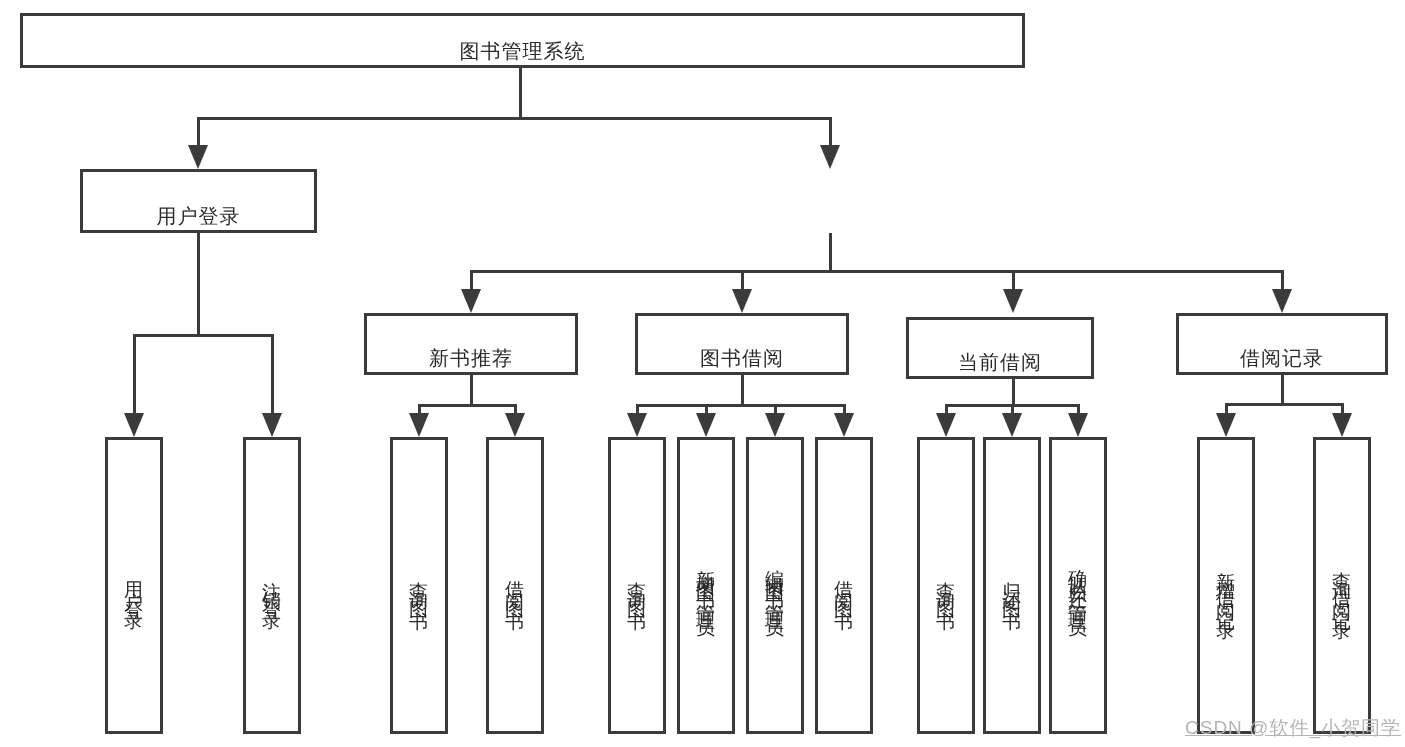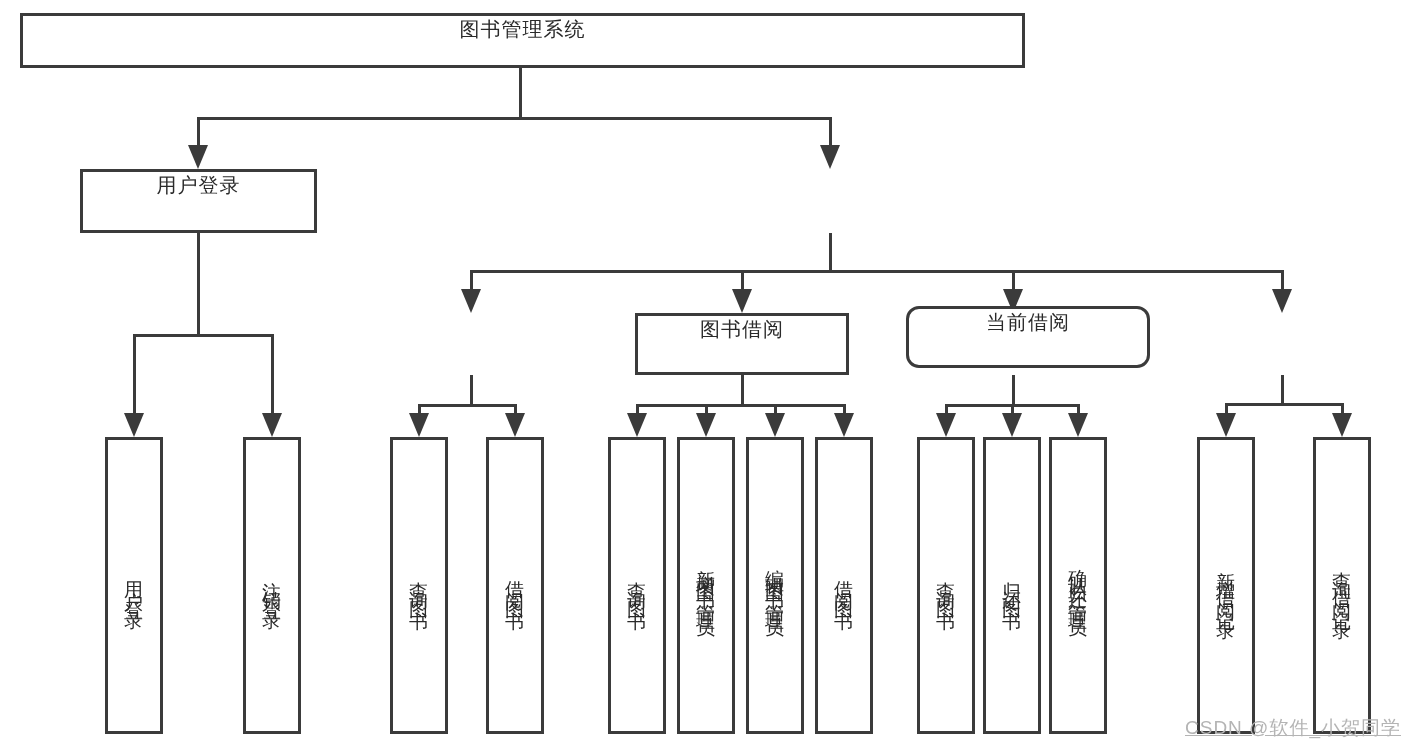--- a/index.html
+++ b/index.html
@@ -15,21 +15,21 @@
     background: var(--bg, #ffffff);
     overflow: hidden;
   }
   
   .node {
     position: absolute;
     box-sizing: border-box;
     border: 3px solid var(--line, #3b3b3b);
     background: #ffffff;
     display: flex;
-    align-items: flex-start;
+    align-items: flex-end;
     justify-content: center;
     z-index: 2;
   }
   .node .lbl {
     color: var(--text, #2a2a2a);
     font-size: 20px;
     letter-spacing: 1px;
     white-space: nowrap;
   }
   
@@ -116,25 +116,31 @@
   <div class="hline" style="left:470px; top:270px; width:814px;"></div>
   <div class="vline" style="left:470px;  top:270px; height:22px;"></div>
   <div class="vline" style="left:741px;  top:270px; height:22px;"></div>
   <div class="vline" style="left:1012px; top:270px; height:22px;"></div>
   <div class="vline" style="left:1281px; top:270px; height:22px;"></div>
   <div class="arrow" style="left:461px;  top:289px;"></div>
   <div class="arrow" style="left:732px;  top:289px;"></div>
   <div class="arrow" style="left:1003px; top:289px;"></div>
   <div class="arrow" style="left:1272px; top:289px;"></div>
 
+  <div class="node" style="left:364px; top:313px; width:214px; height:62px;">
+    <span class="lbl">新书推荐</span>
+  </div>
   <div class="node" style="left:635px; top:313px; width:214px; height:62px;">
     <span class="lbl">图书借阅</span>
   </div>
-  <div class="node" style="left:906px; top:306px; width:244px; height:62px;border-radius:13px;">
+  <div class="node" style="left:906px; top:317px; width:188px; height:62px;">
     <span class="lbl">当前借阅</span>
+  </div>
+  <div class="node" style="left:1176px; top:313px; width:212px; height:62px;">
+    <span class="lbl">借阅记录</span>
   </div>
 
   <div class="vline" style="left:470px; top:375px; height:32px;"></div>
   <div class="hline" style="left:418px; top:404px; width:99px;"></div>
   <div class="vline" style="left:418px; top:404px; height:12px;"></div>
   <div class="vline" style="left:514px; top:404px; height:12px;"></div>
   <div class="arrow" style="left:409px; top:413px;"></div>
   <div class="arrow" style="left:505px; top:413px;"></div>
 
   <div class="vline" style="left:741px; top:375px; height:32px;"></div>

